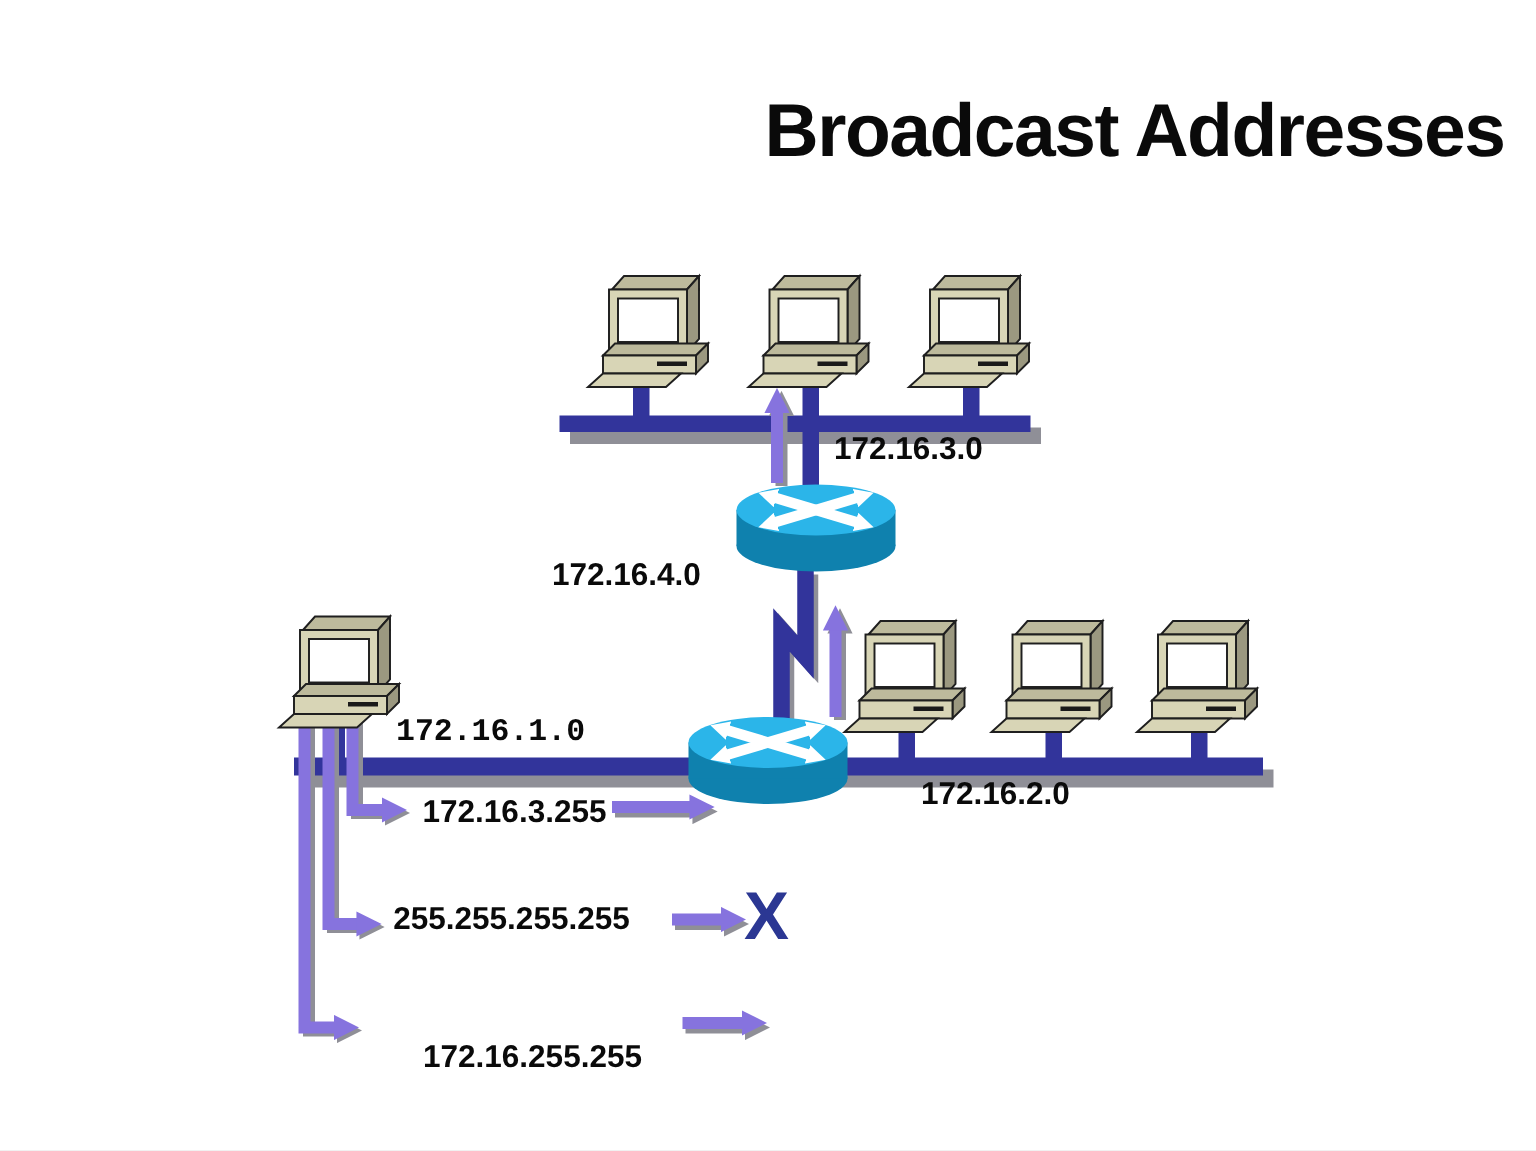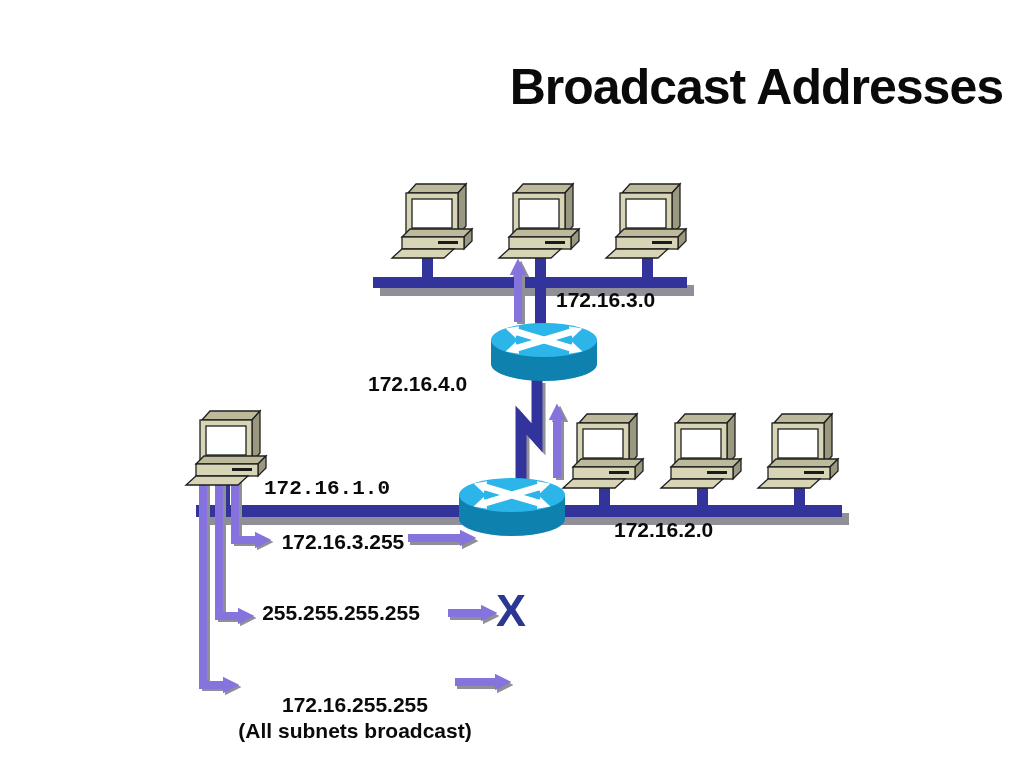--- a/index.html
+++ b/index.html
@@ -172,18 +172,17 @@
   <div class="bcast" style="left:212px; top:529px; width:262px;">
     <div>172.16.3.255</div>
   </div>
 
   <div class="bcast" style="left:196px; top:600px; width:290px;">
     <div>255.255.255.255</div>
   </div>
 
   <div class="bcast" style="left:212px; top:692px; width:286px;">
     <div>172.16.255.255</div>
-    <div>(All subnets broadcast)</div>
   </div>
 
   <div class="xmark">X</div>
 
 </div>
 
 </body></html>

